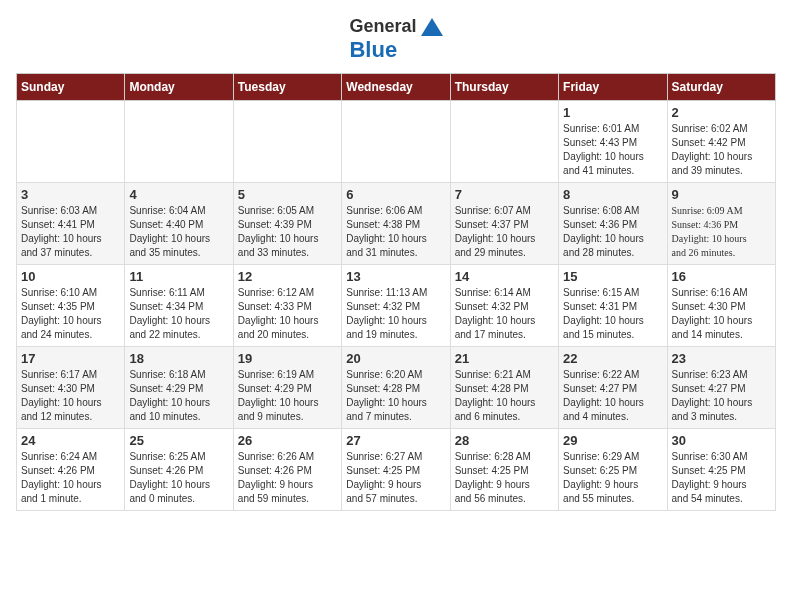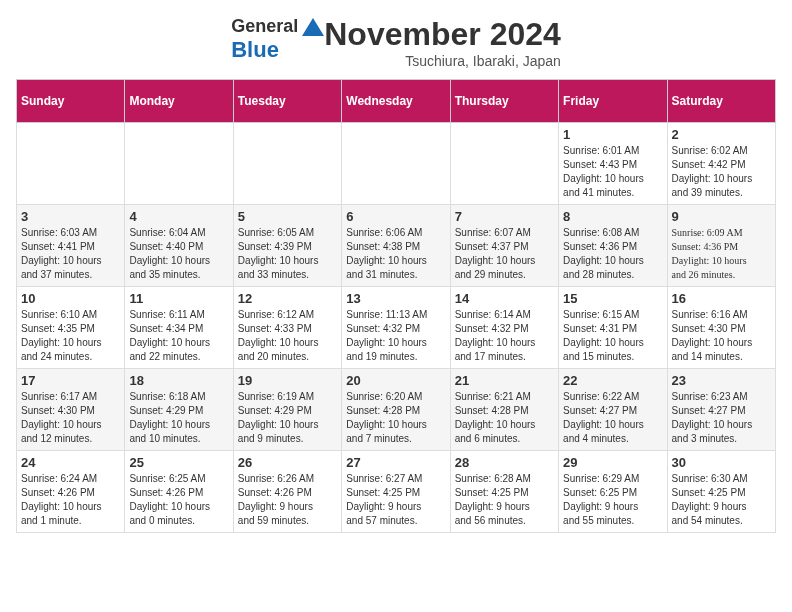--- a/index.html
+++ b/index.html
@@ -37,23 +37,23 @@
     .location {
       font-size: 14px;
       color: #555;
     }
     .calendar {
       width: 100%;
       border-collapse: collapse;
       font-size: 11px;
     }
     .calendar th {
-      background-color: #be185d;
+      background-color: #7f1d1d;
       color: #fff;
-      padding: 14px 4px;
+      padding: 6px 4px;
       text-align: left;
       font-size: 12px;
       font-weight: bold;
       border: 1px solid #ccc;
       margin-top: 8px;
     }
     .calendar td {
       vertical-align: top;
       padding: 4px;
       border: 1px solid #ddd;
@@ -89,24 +89,20 @@
     <div class="logo-row">
       <span style="font-size:18px;font-weight:bold;color:#333;">General</span>
       <svg width="22" height="18" viewBox="0 0 22 18" style="margin-left:2px;">
         <polygon points="0,18 11,0 22,18" fill="#1a6bb5"></polygon>
       </svg>
     </div>
     <div>
       <span style="font-size:22px;font-weight:bold;color:#1a6bb5;">Blue</span>
     </div>
   </div>
-  <div class="title-area">
-    <div class="month-title">November 2024</div>
-    <div class="location">Tsuchiura, Ibaraki, Japan</div>
-  </div>
 </div>
 
 <table class="calendar">
   <thead>
     <tr>
     <th>Sunday</th>
         <th>Monday</th>
         <th>Tuesday</th>
         <th>Wednesday</th>
         <th>Thursday</th>

